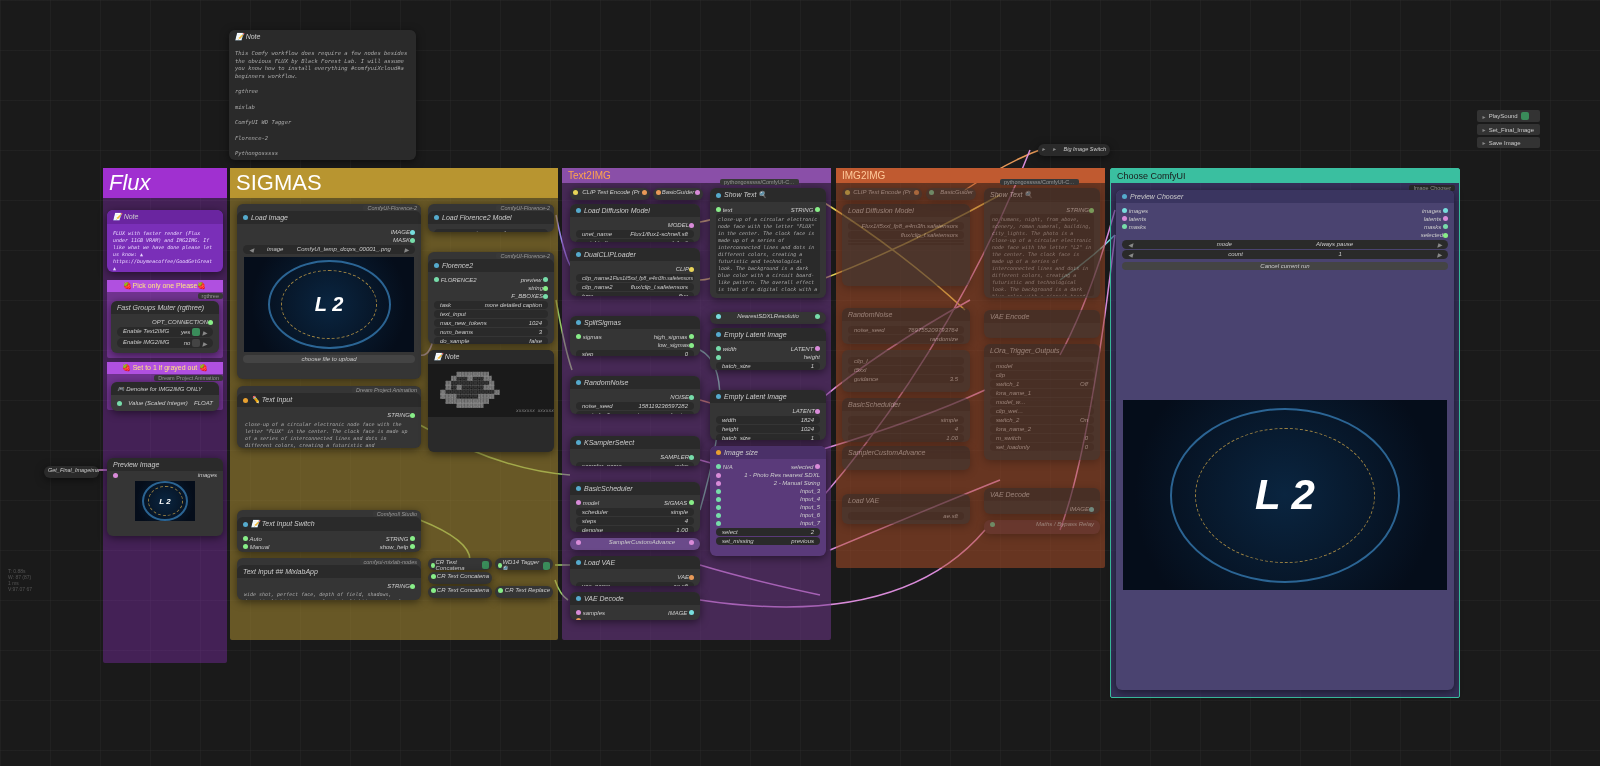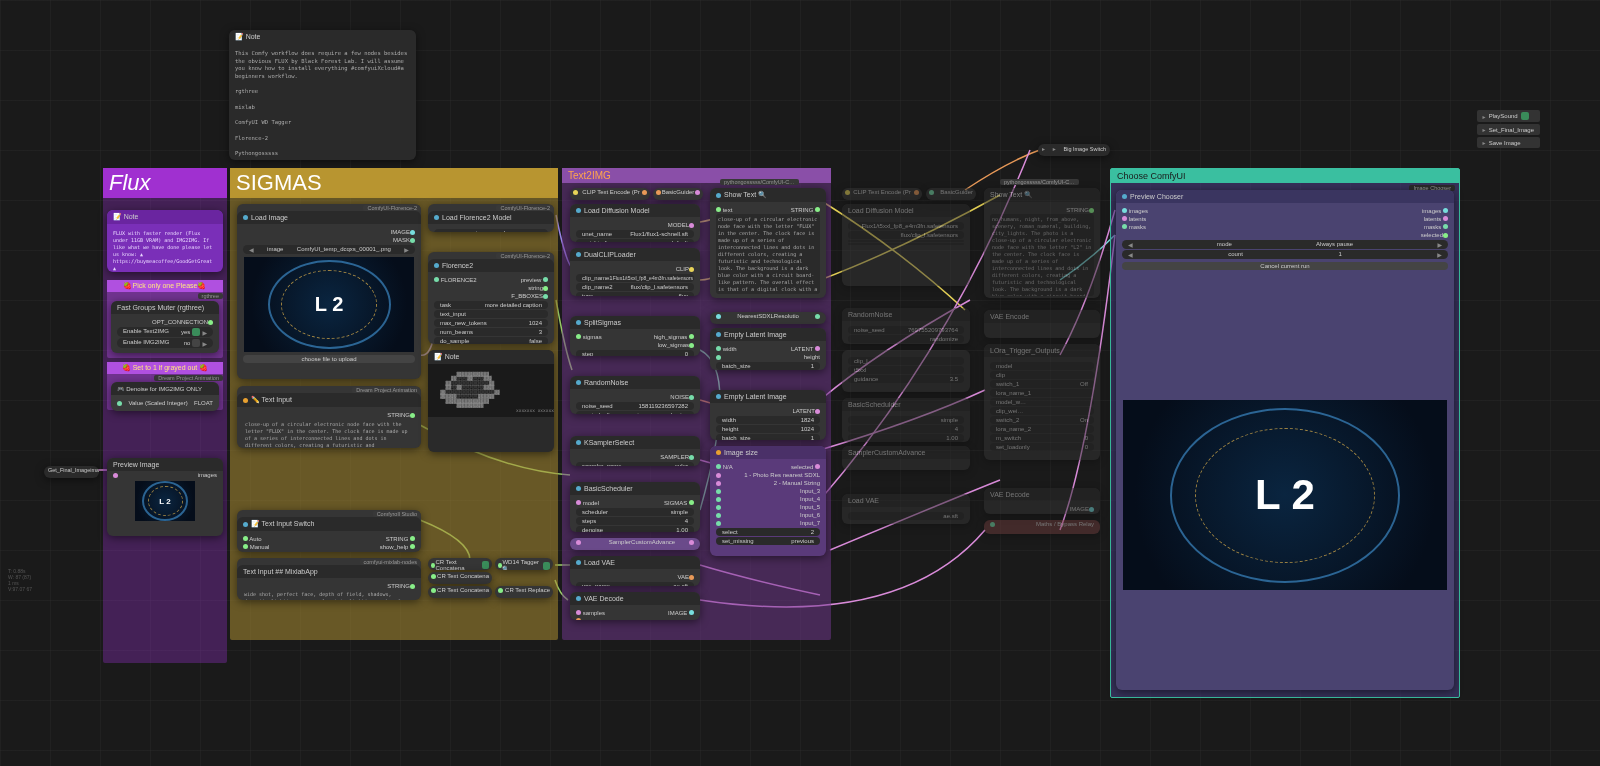--- a/index.html
+++ b/index.html
@@ -3,21 +3,21 @@
 <meta charset="utf-8">
 <style>
 * { margin: 0; padding: 0; box-sizing: border-box; font-family: 'Segoe UI', Arial, sans-serif; }
 body { background: #1a1a1a; width: 1600px; height: 766px; overflow: hidden; position: relative; color: #ccc; font-size: 7px; }
 .canvas { position: absolute; width: 1600px; height: 766px; background-image:
   linear-gradient(rgba(50,50,50,0.3) 1px, transparent 1px),
   linear-gradient(90deg, rgba(50,50,50,0.3) 1px, transparent 1px);
   background-size: 50px 50px; }
 .group { position: absolute; border-radius: 2px; }
 .group-header { padding: 2px 6px; font-weight: 500; }
-.node { position: absolute; background: #353535; border-radius: 6px; box-shadow: 0 2px 8px rgba(0,0,0,0.5); overflow: hidden; }
+.node { position: absolute; background: #353535; border-radius: 6px; box-shadow: 0 2px 8px rgba(0,0,0,0.5); overflow: hidden; font-style: italic; }
 .node-title { background: #2a2a2a; padding: 3px 6px; font-size: 7px; border-radius: 6px 6px 0 0; display: flex; align-items: center; gap: 3px; }
 .node-title .dot { width: 5px; height: 5px; border-radius: 50%; display: inline-block; }
 .node-body { padding: 4px 6px; }
 .node-row { display: flex; justify-content: space-between; align-items: center; padding: 1px 0; font-size: 6px; }
 .port { width: 5px; height: 5px; border-radius: 50%; background: #7da; display: inline-block; }
 .port.y { background: #e8d458; }
 .port.p { background: #d98bd9; }
 .port.c { background: #7dd; }
 .port.o { background: #e89958; }
 .port.g { background: #8e8; }
@@ -658,20 +658,23 @@
           <span>select</span>
           <span>2</span>
         </div>
     <div class="slider">
           <span>set_missing</span>
           <span>previous</span>
         </div>
   </div>
 </div>
 
+<div class="group" style="left:836px; top:168px; width:269px; height:400px; background:rgba(180,80,40,0.5);">
+  <div class="group-header" style="background:#c05a30; color:#ffca9a; font-size:10px;">IMG2IMG</div>
+</div>
 <div style="text-align:right;position:absolute;left:1000px;top:178px;"><span class="badge">pythongosssss/ComfyUI-C…</span></div>
 
 <div class="node" style="left:842px; top:188px; width:80px; height:12px; opacity:0.5;">
       <div class="node-row" style="padding:1px 3px;">
         <span class="port y"></span>
         <span>CLIP Text Encode (Pr</span>
         <span class="port o"></span>
       </div>
     </div>
 <div class="node" style="left:926px; top:188px; width:50px; height:12px; opacity:0.5;">

